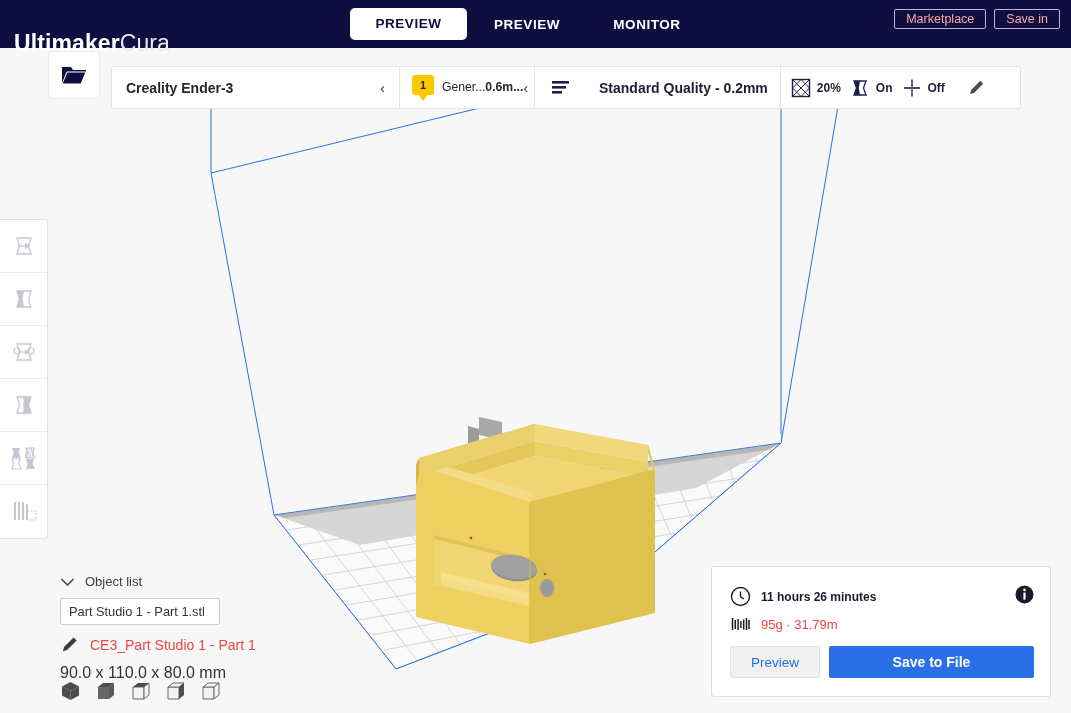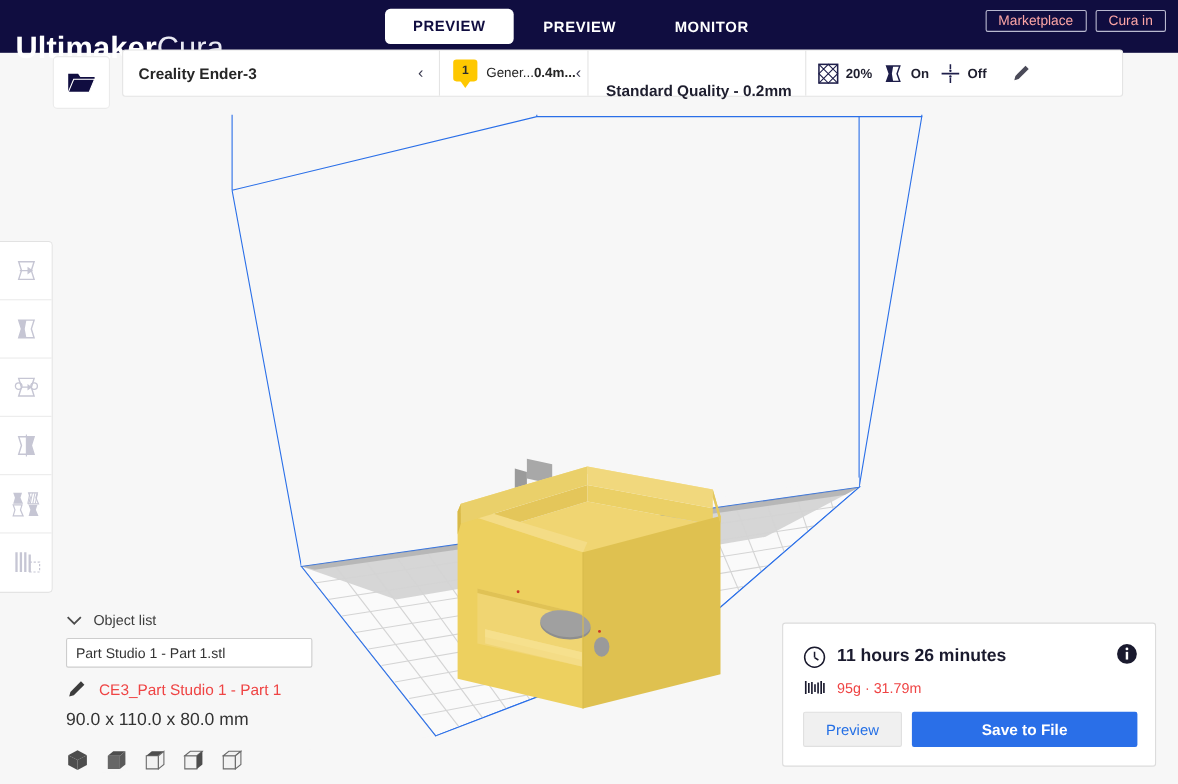--- a/index.html
+++ b/index.html
@@ -11,21 +11,21 @@
   }
   #app { position: relative; width: 1071px; height: 713px; background: #f7f7f7; }
 
   
   .topbar {
     position: absolute; left: 0; top: 0; width: 1071px; height: 48px;
     background: #100d40;
     display: flex; align-items: center;
   }
   .brand {
-    margin-left: 14px; font-size: 28px; color: #ffffff; letter-spacing: .1px;
+    margin-left: 14px; font-size: 23px; color: #ffffff; letter-spacing: .1px;
     white-space: nowrap;
     margin-top: 39px;
   }
   .brand .b-bold { font-weight: bold; }
   .brand .b-light { font-weight: normal; color: #e9e9f3; }
 
   .stages {
     position: absolute; left: 350px; top: 0; height: 48px;
     display: flex; align-items: center; gap: 0px;
   }
@@ -53,36 +53,36 @@
   }
 
   
   .openfile-btn {
     position: absolute; left: 48px; top: 51px; width: 52px; height: 48px;
     background: #ffffff; border-radius: 4px; border: 1px solid #ebebeb;
     display: flex; align-items: center; justify-content: center; cursor: pointer;
     z-index: 6;
   }
   .configbar {
-    position: absolute; left: 111px; top: 45px; width: 910px; height: 43px;
+    position: absolute; left: 111px; top: 66px; width: 910px; height: 43px;
     background: #ffffff; border: 1px solid #e4e4e4; border-radius: 3px;
     display: flex; align-items: stretch; z-index: 5;
   }
   .cfg-cell {
     display: flex; align-items: center; cursor: pointer; position: relative;
   }
   .cfg-sep { width: 1px; background: #e4e4e4; align-self: stretch; }
   .cfg-printer { width: 287px; padding: 0 14px; justify-content: space-between; }
   .cfg-printer .nm { font-size: 14px; color: #262626; font-weight: bold; }
   .cfg-mat { width: 134px; padding: 0 12px; justify-content: space-between; }
   .cfg-mat-left { display: flex; align-items: center; gap: 8px; }
   .cfg-mat-txt { display: flex; flex-direction: row; line-height: 1.22; }
   .cfg-mat-txt span { font-size: 12.2px; color: #262626; }
   .cfg-mat-txt span.b { font-weight: bold; }
-  .cfg-prof { padding: 0 12px 0 16px; gap: 28px; flex-direction: column; }
+  .cfg-prof { padding: 0 12px 0 16px; gap: 28px; }
   .cfg-prof .nm { font-size: 14px; color: #1e1e2e; font-weight: bold; white-space: nowrap; }
   .cfg-qs { flex: 1; padding: 0 14px 0 10px; display: flex; align-items: center; gap: 9px; }
   .qs-item { display: flex; align-items: center; gap: 6px; cursor: pointer; }
   .qs-item .lbl { font-size: 12px; font-weight: bold; color: #1e1e2e; }
   .chev { color: #3a3a50; font-size: 15px; line-height: 1; }
 
   .badge-pin {
     position: relative; width: 22px; height: 26px; flex: 0 0 22px;
   }
   .badge-pin .sq {
@@ -111,42 +111,42 @@
     display: flex; flex-direction: column;
   }
   .toolbtn {
     width: 47px; height: 53px; display: flex; align-items: center; justify-content: center;
     border-bottom: 1px solid #ececec; cursor: default;
   }
   .toolbtn:last-child { border-bottom: none; }
 
   
   .objpanel { position: absolute; left: 60px; top: 556px; z-index: 6; }
-  .obj-head { display: flex; align-items: center; gap: 10px; cursor: pointer; }
+  .obj-head { display: flex; align-items: center; gap: 10px; cursor: pointer; margin-top: 18px; }
   .obj-head .ttl { font-size: 13px; color: #3d3d3d; }
   .obj-box {
-    margin-top: 9px; width: 224px; height: 27px;
+    margin-top: 9px; width: 160px; height: 27px;
     border: 1px solid #cdcdcd; background: #ffffff; border-radius: 2px;
     display: flex; align-items: center; padding: 0 8px;
     font-size: 12.8px; color: #333333; cursor: pointer;
   }
   .obj-meshrow { margin-top: 11px; display: flex; align-items: center; gap: 11px; }
   .obj-meshrow .mname { font-size: 14px; color: #ef4444; }
   .obj-dims { margin-top: 10px; font-size: 16px; color: #333333; }
 
   .camrow { position: absolute; left: 60px; top: 680px; display: flex; gap: 15px; z-index: 6; }
   .cambtn { cursor: pointer; width: 20px; height: 22px; display:flex; align-items:center; justify-content:center;}
 
   
   .infocard {
     position: absolute; left: 711px; top: 566px; width: 340px; height: 131px;
     background: #ffffff; border: 1px solid #dcdcdc; border-radius: 3px; z-index: 7;
   }
   .ic-row1 { display: flex; align-items: center; padding: 18px 16px 0 18px; }
-  .ic-time { font-size: 16px; font-weight: bold; color: #1a1a2e; margin-left: 10px; }
+  .ic-time { font-size: 12px; font-weight: bold; color: #1a1a2e; margin-left: 10px; }
   .ic-info { margin-left: auto; cursor: pointer; }
   .ic-row2 { display: flex; align-items: center; padding: 8px 18px 0 19px; }
   .ic-mat { font-size: 13px; color: #ef4444; margin-left: 11px; }
   .ic-row3 { display: flex; align-items: center; gap: 9px; padding: 14px 16px 0 18px; }
   .btn-preview {
     width: 90px; height: 32px; background: #f0f0f0; border: 1px solid #e0e0e0;
     color: #246fe5; font-size: 13.5px; border-radius: 2px; cursor: pointer;
     font-family: "Liberation Sans", sans-serif;
   }
   .btn-save {
@@ -166,21 +166,21 @@
     </div>
 
     <div class="stages">
       <div class="stage w1 active">PREVIEW</div>
       <div class="stage w2">PREVIEW</div>
       <div class="stage w3">MONITOR</div>
     </div>
 
     <div class="topright">
       <button class="ghost-btn">Marketplace</button>
-      <button class="ghost-btn">Cura in</button>
+      <button class="ghost-btn">Save in</button>
     </div>
   </div>
 
   <div class="viewport">
     <svg width="1071" height="609" viewBox="0 0 1071 609">
 
       <g stroke="#2a6fe8" stroke-width="1" fill="none">
         <polyline points="211,69 488,2 838,2 781,339"></polyline>
         <polyline points="211,69 274,411 618,480 781,339"></polyline>
         <line x1="211" y1="69" x2="211" y2="-200"></line>
@@ -309,21 +309,21 @@
     <div class="cfg-sep"></div>
 
     <div class="cfg-cell cfg-mat">
       <div class="cfg-mat-left">
         <div class="badge-pin">
           <div class="sq">1</div>
           <div class="tip"></div>
         </div>
         <div class="cfg-mat-txt">
           <span>Gener...</span>
-          <span class="b">0.4m...</span>
+          <span class="b">0.6m...</span>
         </div>
       </div>
       <span class="chev">‹</span>
     </div>
     <div class="cfg-sep"></div>
 
     <div class="cfg-cell cfg-prof">
       <svg width="20" height="16" viewBox="0 0 20 16">
         <rect x="1" y="1" width="17" height="2.6" fill="#1e1e4a"></rect>
         <rect x="1" y="6" width="14" height="2.6" fill="#1e1e4a"></rect>

